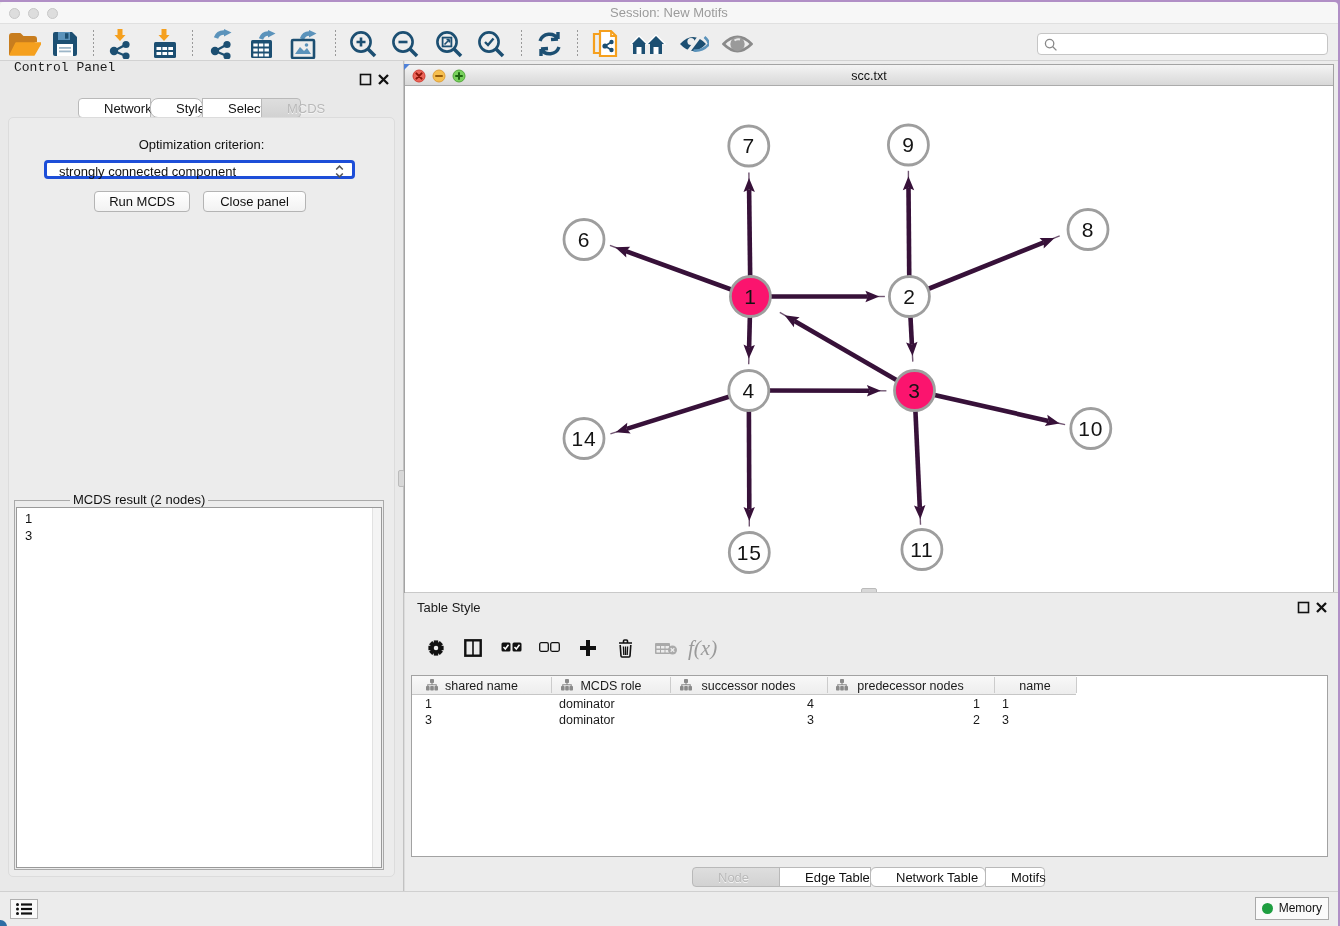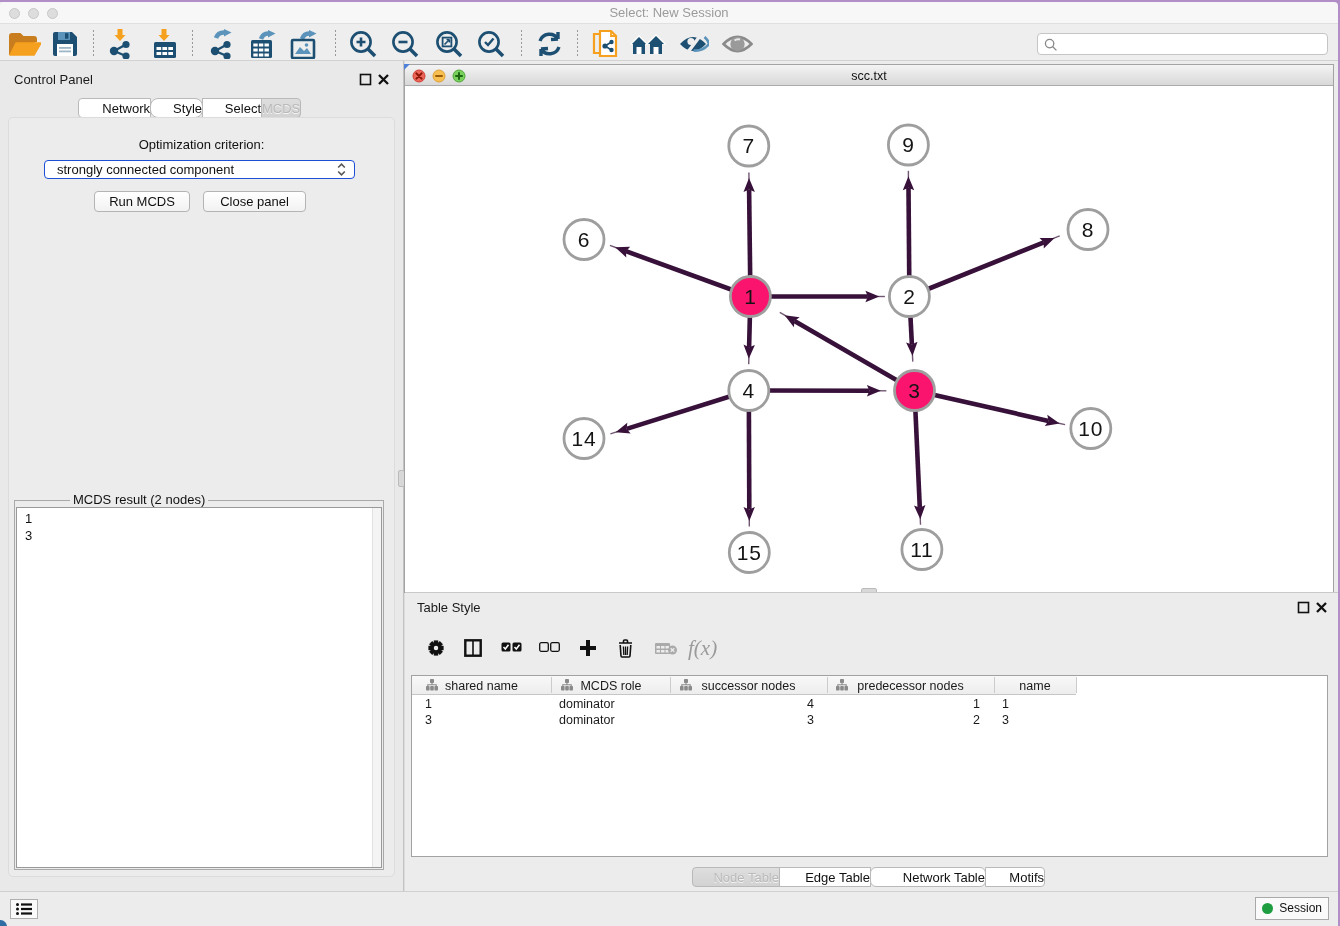--- a/index.html
+++ b/index.html
@@ -1,31 +1,31 @@
 <!DOCTYPE html>
 <html><head><meta charset="utf-8"><style>
 *{margin:0;padding:0;box-sizing:border-box;}
 html,body{width:1340px;height:926px;overflow:hidden;}
 body{font-family:"Liberation Sans",sans-serif;background:#ececec;position:relative;}
 .abs{position:absolute;}
 .panel-title{font-size:13px;color:#1a1a1a;}
-.tab{display:inline-block;height:20px;line-height:19px;text-align:right;background:#fff;border:1px solid #b9b9b9;font-size:13px;color:#111;vertical-align:top;}
+.tab{display:inline-block;height:20px;line-height:19px;text-align:left;background:#fff;border:1px solid #b9b9b9;font-size:13px;color:#111;vertical-align:top;padding-left:25px;}
 .tab.sel{background:linear-gradient(#dedede,#d2d2d2);color:#b9b9b9;text-shadow:0 1px 0 #f5f5f5;}
 .btn{background:linear-gradient(#ffffff,#f2f2f2);border:1px solid #b4b4b4;border-radius:4px;font-size:13px;color:#111;text-align:center;}
 svg text{font-family:"Liberation Sans",sans-serif;}
 </style></head><body>
 
 <div class="abs" style="left:0;top:0;width:1340px;height:2px;background:#b18fc6;"></div>
 <div class="abs" style="left:1330px;top:0;width:9px;height:6px;background:#b18fc6;border-radius:0 5px 0 0;"></div>
 
 <div class="abs" style="left:0;top:2px;width:1338px;height:21px;background:#f7f7f7;border-radius:4px 4px 0 0;"></div>
 <div class="abs" style="left:9px;top:8px;width:11px;height:11px;border-radius:50%;background:#dddddd;border:1px solid #c8c8c8;"></div>
 <div class="abs" style="left:28px;top:8px;width:11px;height:11px;border-radius:50%;background:#dddddd;border:1px solid #c8c8c8;"></div>
 <div class="abs" style="left:47px;top:8px;width:11px;height:11px;border-radius:50%;background:#dddddd;border:1px solid #c8c8c8;"></div>
-<div class="abs" style="left:0;top:5px;width:1338px;height:16px;text-align:center;font-size:13px;color:#9b9b9b;">Select: New Session</div>
+<div class="abs" style="left:0;top:5px;width:1338px;height:16px;text-align:center;font-size:13px;color:#9b9b9b;">Session: New Motifs</div>
 
 <div class="abs" style="left:0;top:23px;width:1338px;height:38px;background:#eeeeee;border-top:1px solid #e0e0e0;border-bottom:1px solid #d2d2d2;"></div>
 <svg class="abs" width="33" height="27" style="left:8px;top:31px;" viewBox="0 0 33 27">
     <path d="M2 24 L2 5 Q2 3 4 3 L12 3 L15 6 L26 6 Q28 6 28 8 L28 11" fill="#c87d1e" stroke="#c87d1e" stroke-width="2" stroke-linejoin="round"></path>
     <path d="M2 24 L8 12 L33 12 L26 24 Z" fill="#f5a01e" stroke="#f5a01e" stroke-width="1.5" stroke-linejoin="round"></path>
   </svg>
 <svg class="abs" width="28" height="28" style="left:51px;top:30px;" viewBox="0 0 28 28">
     <path d="M2 4 Q2 2 4 2 L21 2 L26 7 L26 24 Q26 26 24 26 L4 26 Q2 26 2 24 Z" fill="#1c4f72"></path>
     <rect x="7" y="2" width="12" height="8" fill="#5b93bb"></rect>
     <rect x="14" y="3.2" width="3.4" height="5.5" fill="#1c4f72"></rect>
@@ -151,33 +151,33 @@
   </svg>
 
 <div class="abs" style="left:1037px;top:33px;width:291px;height:22px;background:#fff;border:1px solid #c5c5c5;border-radius:4px;">
 <svg width="14" height="14" style="position:absolute;left:6px;top:4px;" viewBox="0 0 14 14">
       <circle cx="5.6" cy="5.6" r="4.2" fill="none" stroke="#888" stroke-width="1.3"></circle>
       <line x1="8.8" y1="8.8" x2="12.4" y2="12.4" stroke="#888" stroke-width="1.3"></line>
     </svg>
 </div>
 
 <div class="abs" style="left:0;top:61px;width:403px;height:830px;background:#e9e9e9;"></div>
-<div class="abs panel-title" style="left:14px;top:72px;">Control Panel</div>
+<div class="abs panel-title" style="left:14px;top:60px;font-family:Liberation Mono, monospace;">Control Panel</div>
 <svg class="abs" width="32" height="13" style="left:359px;top:73px;" viewBox="0 0 32 13">
     <rect x="1.5" y="1.5" width="10" height="10" fill="none" stroke="#111" stroke-width="1.6"></rect>
     <path d="M20 2 L29 11 M29 2 L20 11" stroke="#111" stroke-width="2.3"></path>
   </svg>
 
 <div class="abs" style="left:78px;top:98px;height:20px;">
 <span class="tab" style="width:73px;border-radius:4px 0 0 4px;">Network</span><span class="tab" style="width:53px;margin-left:-1px;border-radius:8px;">Style</span><span class="tab" style="width:60px;margin-left:-1px;">Select</span><span class="tab sel" style="width:40px;margin-left:-1px;border-radius:0 4px 4px 0;">MCDS</span>
 </div>
 
 <div class="abs" style="left:8px;top:117px;width:387px;height:760px;background:#ececec;border:1px solid #dcdcdc;border-radius:5px;"></div>
 <div class="abs" style="left:0px;top:137px;width:403px;text-align:center;font-size:13px;color:#111;">Optimization criterion:</div>
-<div class="abs" style="left:44px;top:160px;width:311px;height:19px;background:#fff;border:1px solid #1d4ed8;border-radius:4px;font-size:13px;color:#111;line-height:17px;padding-left:12px;">strongly connected component
+<div class="abs" style="left:44px;top:160px;width:311px;height:19px;background:#fff;border:3px solid #1d4ed8;border-radius:4px;font-size:13px;color:#111;line-height:17px;padding-left:12px;">strongly connected component
 <svg width="9" height="13" style="position:absolute;right:8px;top:2px;" viewBox="0 0 9 13">
       <path d="M1.2 4.6 L4.5 1.2 L7.8 4.6" fill="none" stroke="#555" stroke-width="1.5"></path>
       <path d="M1.2 8.4 L4.5 11.8 L7.8 8.4" fill="none" stroke="#555" stroke-width="1.5"></path>
     </svg>
 </div>
 <div class="abs btn" style="left:94px;top:191px;width:96px;height:21px;line-height:19px;">Run MCDS</div>
 <div class="abs btn" style="left:203px;top:191px;width:103px;height:21px;line-height:19px;">Close panel</div>
 
 <div class="abs" style="left:14px;top:500px;width:370px;height:370px;border:1px solid #a9a9a9;"></div>
 <div class="abs" style="left:22px;top:492px;background:#ececec;padding:0 3px;font-size:13px;color:#111;margin-left:48px;">MCDS result (2 nodes)</div>
@@ -401,16 +401,16 @@
 <div class="abs" style="left:10px;top:899px;width:28px;height:20px;background:#fafafa;border:1px solid #b0b0b0;">
 <svg width="16" height="12" style="position:absolute;left:5px;top:3px;" viewBox="0 0 16 12">
       <circle cx="1.5" cy="1.5" r="1.5" fill="#111"></circle>
       <circle cx="1.5" cy="6" r="1.5" fill="#111"></circle>
       <circle cx="1.5" cy="10.5" r="1.5" fill="#111"></circle>
       <rect x="5" y="0.4" width="11" height="2.2" fill="#111"></rect>
       <rect x="5" y="4.9" width="11" height="2.2" fill="#111"></rect>
       <rect x="5" y="9.4" width="11" height="2.2" fill="#111"></rect>
     </svg>
 </div>
-<div class="abs" style="left:1255px;top:897px;width:74px;height:23px;background:#fafafa;border:1px solid #a9a9a9;font-size:12px;color:#111;line-height:21px;text-align:right;padding-right:6px;">Session</div>
+<div class="abs" style="left:1255px;top:897px;width:74px;height:23px;background:#fafafa;border:1px solid #a9a9a9;font-size:12px;color:#111;line-height:21px;text-align:right;padding-right:6px;">Memory</div>
 <div class="abs" style="left:1262px;top:903px;width:11px;height:11px;border-radius:50%;background:#1e9e40;"></div>
 <div class="abs" style="left:-6px;top:920px;width:13px;height:13px;border-radius:50%;background:#2e6da4;"></div>
 <div class="abs" style="left:1338px;top:0;width:2px;height:926px;background:#b18fc6;"></div>
 
 </body></html>

